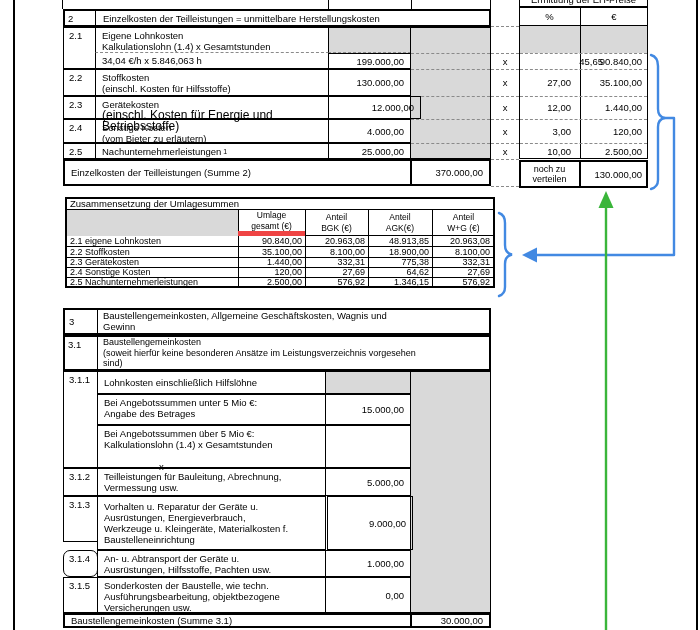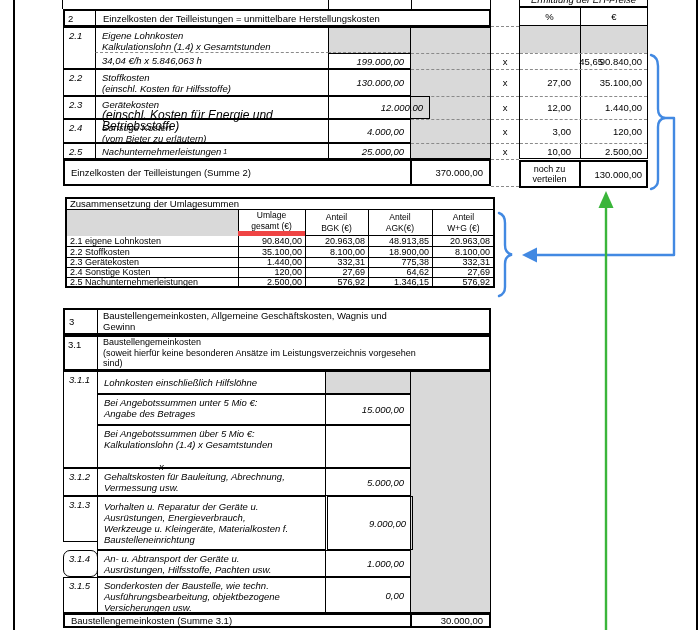--- a/index.html
+++ b/index.html
@@ -1,19 +1,19 @@
 <!DOCTYPE html>
 <html><head>
 <meta charset="utf-8">
 <style>
   html,body{margin:0;padding:0;background:#ffffff;}
   .page{position:relative;width:700px;height:630px;background:#ffffff;overflow:hidden;
         font-family:"Liberation Sans", sans-serif;color:#000;}
   .c{position:absolute;box-sizing:border-box;font-size:9.5px;line-height:11px;}
-  .b{border:1px solid #000;font-style:italic;}
+  .b{border:1px solid #000;}
   .b2{border:2px solid #000;}
   .gray{background:#d9d9d9;}
   .vr{position:absolute;width:0;border-left:1px solid #000;}
   .vr2{position:absolute;width:0;border-left:2px solid #000;}
   .hdash{position:absolute;height:0;border-top:1px dashed #8a8a8a;}
   .padtxt{padding:2px 4px 0 6px;}
   .padnum{padding:2px 0 0 5px;}
   .vcent{display:flex;align-items:center;}
   .val{display:flex;align-items:center;justify-content:flex-end;padding-right:6px;}
   .cent{display:flex;align-items:center;justify-content:center;}
@@ -63,21 +63,21 @@
     <div class="line">Stoffkosten</div>
     <div class="line">(einschl. Kosten für Hilfsstoffe)</div>
   </div>
   <div class="c b val" style="left:328px;top:69px;width:83px;height:27px;">130.000,00</div>
 
   <div class="c b padnum" style="left:63px;top:96px;width:33px;height:23px;">2.3</div>
   <div class="c b padtxt" style="left:95px;top:96px;width:234px;height:23px;">
     <div class="line">Gerätekosten</div>
     <div class="line" style="font-size:12px;">(einschl. Kosten für Energie und Betriebsstoffe)</div>
   </div>
-  <div class="c b val" style="left:328px;top:96px;width:102px;height:23px;">12.000,00</div>
+  <div class="c b val" style="left:328px;top:96px;width:93px;height:23px;">12.000,00</div>
 
   <div class="c b padnum" style="left:63px;top:119px;width:33px;height:24px;">2.4</div>
   <div class="c b padtxt" style="left:95px;top:119px;width:234px;height:24px;">
     <div class="line">Sonstige Kosten</div>
     <div class="line">(vom Bieter zu erläutern)</div>
   </div>
   <div class="c b val" style="left:328px;top:119px;width:83px;height:24px;">4.000,00</div>
 
   <div class="c b padnum" style="left:63px;top:143px;width:33px;height:16px;">2.5</div>
   <div class="c b vcent" style="left:95px;top:143px;width:234px;height:16px;padding-left:6px;">
@@ -227,21 +227,21 @@
   <div class="c b padtxt" style="left:97px;top:425px;width:229px;height:43px;">
     <div class="line">Bei Angebotssummen über 5 Mio €:</div>
     <div class="line">Kalkulationslohn (1.4) x Gesamtstunden</div>
     <div class="line"></div>
     <div class="line" style="padding-left:55px;">x</div>
   </div>
   <div class="c b" style="left:325px;top:425px;width:86px;height:43px;"></div>
 
   <div class="c b padnum" style="left:63px;top:468px;width:35px;height:28px;">3.1.2</div>
   <div class="c b padtxt" style="left:97px;top:468px;width:229px;height:28px;">
-    <div class="line">Gehaltskosten für Bauleitung, Abrechnung,</div>
+    <div class="line">Teilleistungen für Bauleitung, Abrechnung,</div>
     <div class="line">Vermessung usw.</div>
   </div>
   <div class="c b val" style="left:325px;top:468px;width:86px;height:28px;">5.000,00</div>
 
   <div class="c b padnum" style="left:63px;top:496px;width:35px;height:46px;">3.1.3</div>
   <div class="c b padtxt" style="left:97px;top:496px;width:229px;height:54px;padding-top:4px;">
     <div class="line">Vorhalten u. Reparatur der Geräte u.</div>
     <div class="line">Ausrüstungen, Energieverbrauch,</div>
     <div class="line">Werkzeuge u. Kleingeräte, Materialkosten f.</div>
     <div class="line">Baustelleneinrichtung</div>

